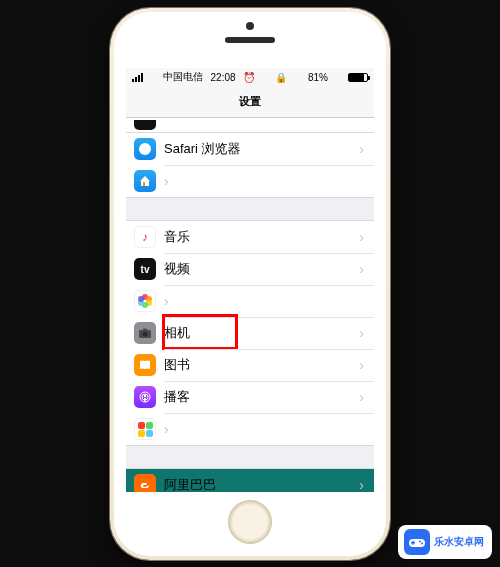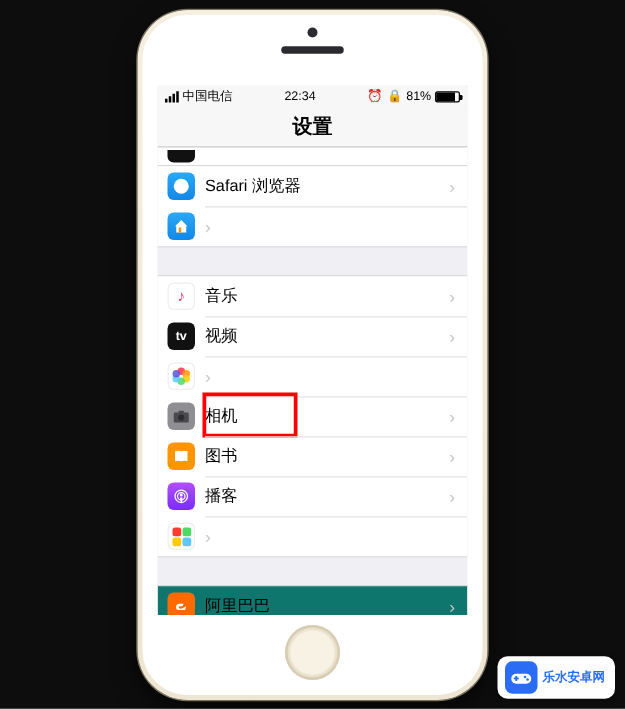--- a/index.html
+++ b/index.html
@@ -38,36 +38,36 @@
     position:absolute; top:56px; left:12px; right:12px; bottom:64px;
     background:#efeff4;
     overflow:hidden;
   }
   
   .status {
     height:18px; background:#f7f7f8;
     display:flex; align-items:center; justify-content:space-between;
     padding:0 6px; font-size:10px; color:#000;
   }
-  .status .left, .status .right { display:flex; align-items:center; gap:3px; }
+  .status .left, .status .right { display:flex; align-items:center; gap:20px; }
   .signal { display:flex; gap:1px; align-items:flex-end; }
   .signal i { width:2px; background:#000; display:block; }
   .signal i:nth-child(1){height:3px}.signal i:nth-child(2){height:5px}
   .signal i:nth-child(3){height:7px}.signal i:nth-child(4){height:9px}
   .battery {
     width:20px;height:9px;border:1px solid #000;border-radius:2px;position:relative;
   }
   .battery::after{content:"";position:absolute;right:-3px;top:2px;width:2px;height:4px;background:#000;border-radius:0 1px 1px 0;}
   .battery i{display:block;height:100%;width:81%;background:#000;}
   
   .nav {
     height:32px; background:#f7f7f8;
     border-bottom:1px solid #c9c9ce;
     display:flex; align-items:center; justify-content:center;
-    font-size:16px; font-weight:600; color:#000;
+    font-size:11px; font-weight:600; color:#000;
   }
   
   .scroll { position:absolute; top:50px; left:0; right:0; bottom:0; overflow:hidden; }
   .group { background:#fff; border-top:1px solid #d9d9de; border-bottom:1px solid #d9d9de; }
   .gap { height:22px; }
   .partial-top { background:#fff; border-bottom:1px solid #d9d9de; }
   .partial-bottom { background:#0f766e; border-top:1px solid #d9d9de; }
   .row {
     height:32px; display:flex; align-items:center;
     padding:0 10px 0 8px; position:relative;
@@ -151,21 +151,21 @@
       <div class="status">
         <div class="left">
           <span class="signal">
               <i></i>
               <i></i>
               <i></i>
               <i></i>
             </span>
           <span>中国电信</span>
         </div>
-        <span>22:34</span>
+        <span>22:08</span>
         <div class="right">
           <span>⏰</span>
           <span>🔒</span>
           <span>81%</span>
           <span class="battery">
               <i></i>
             </span>
         </div>
       </div>
 

